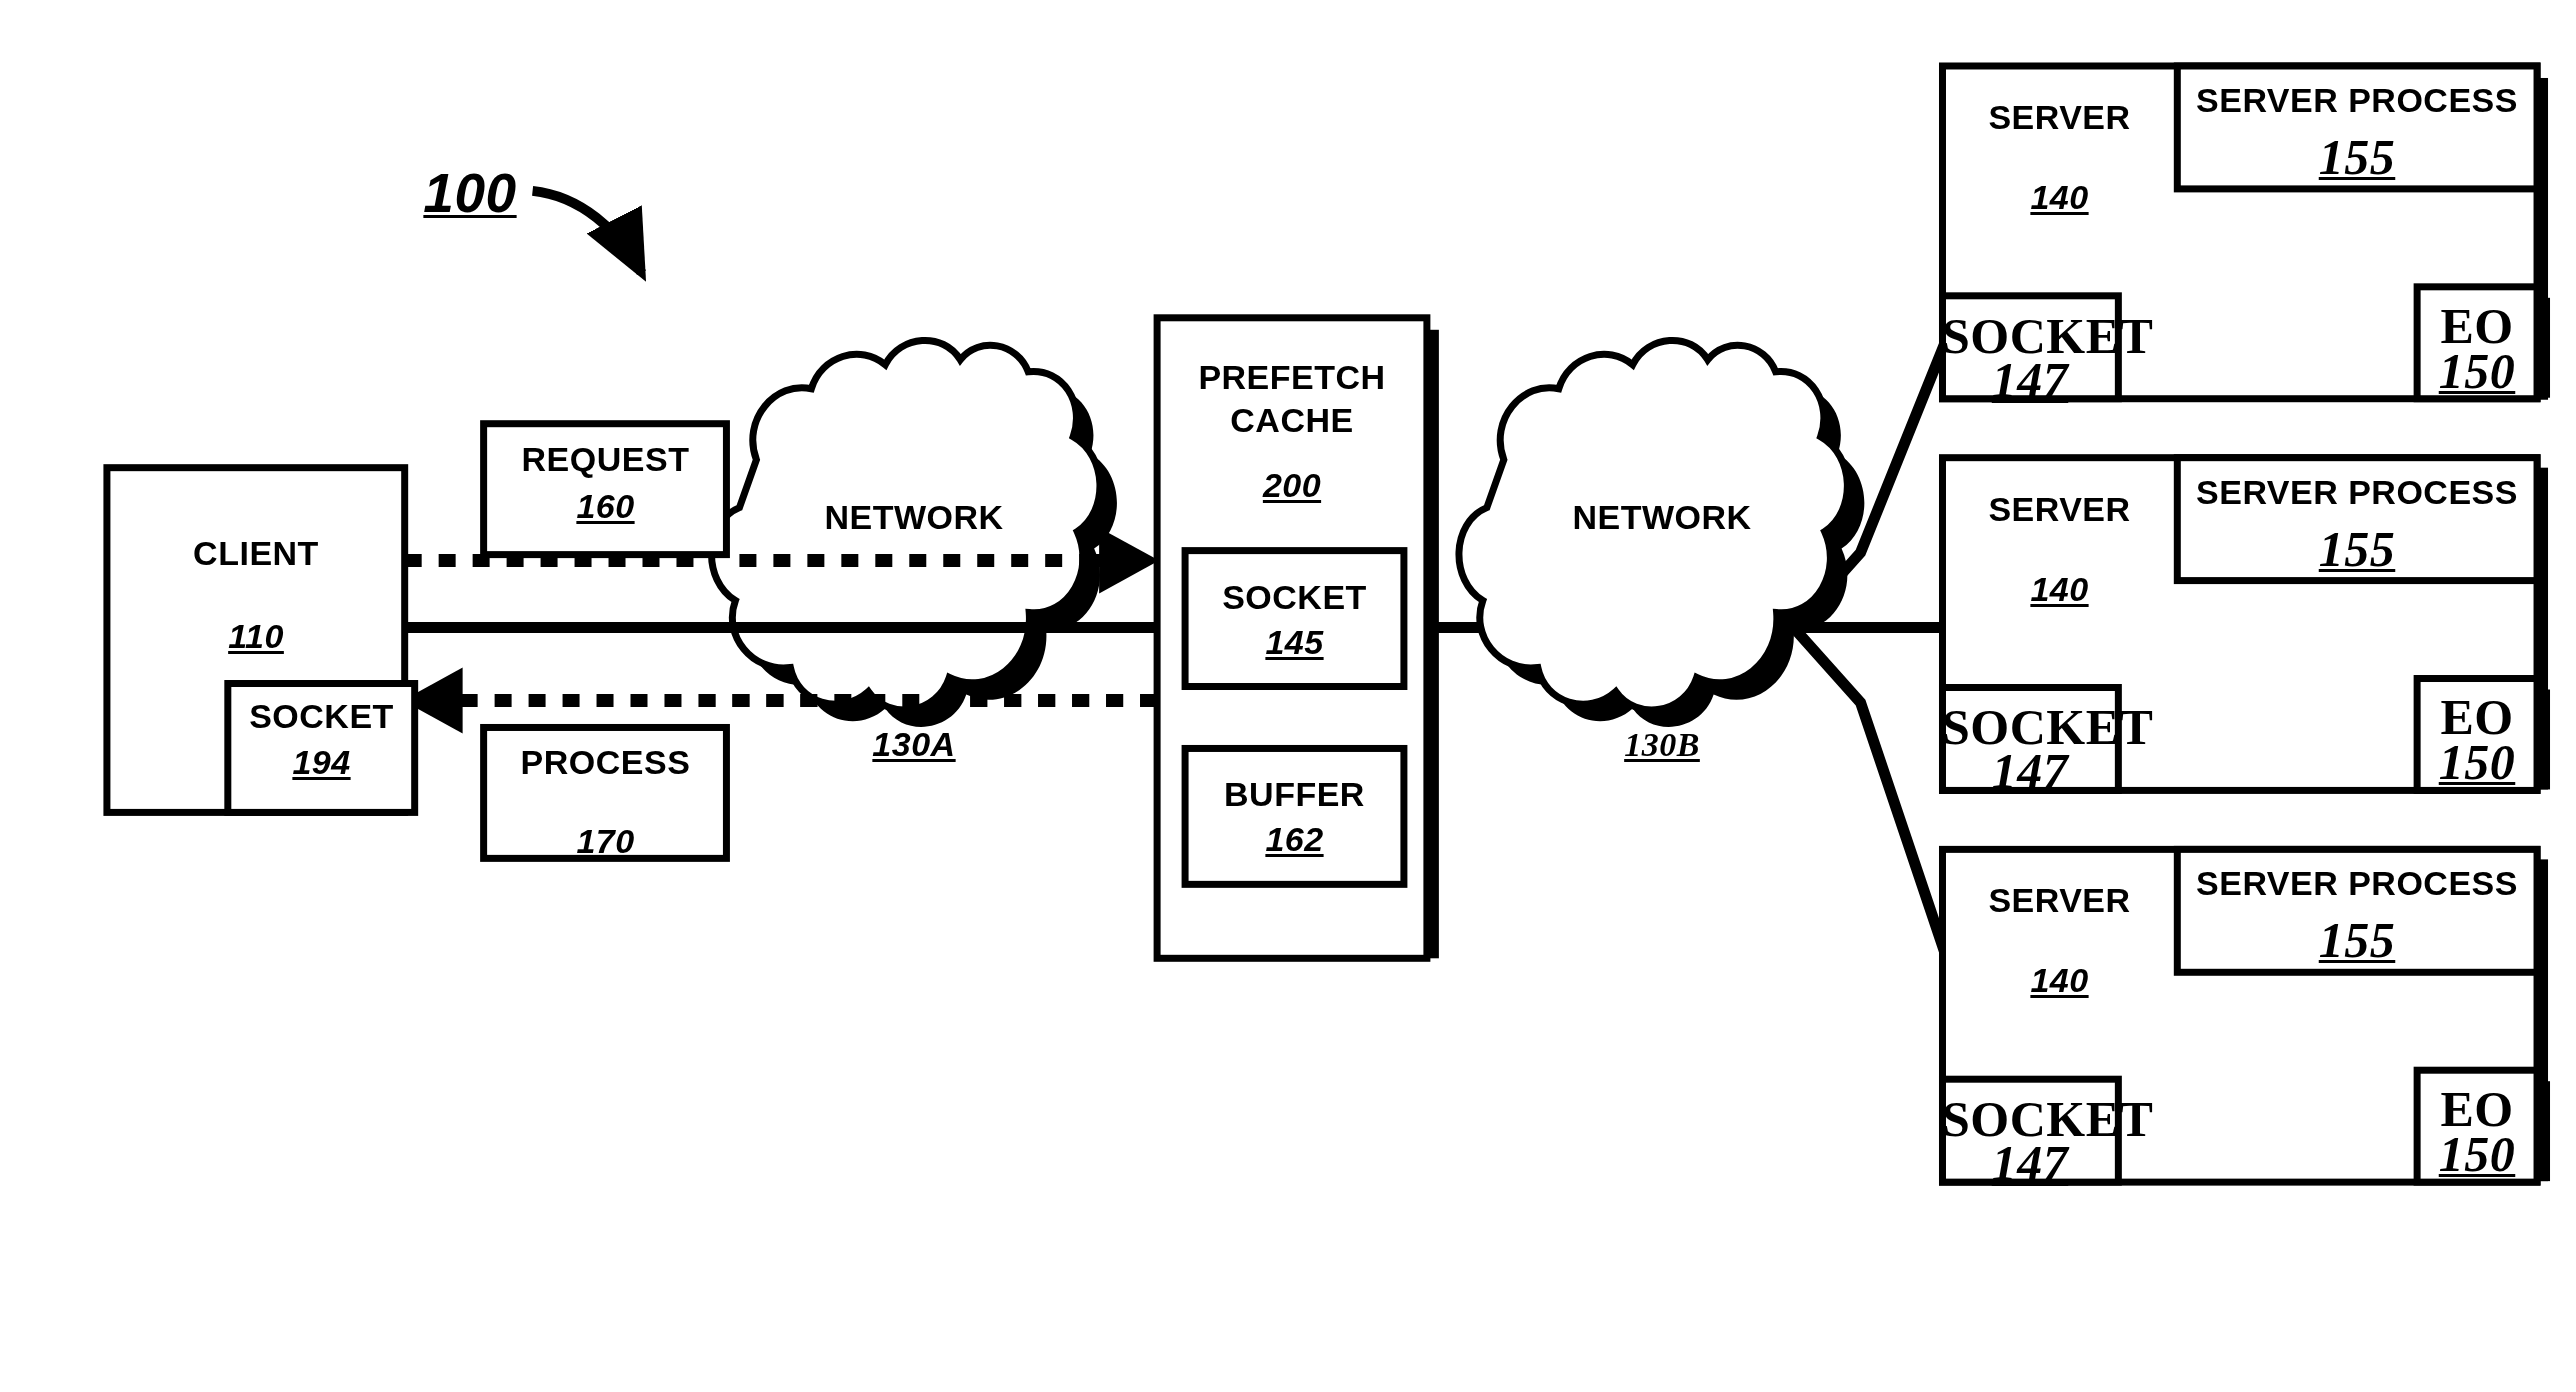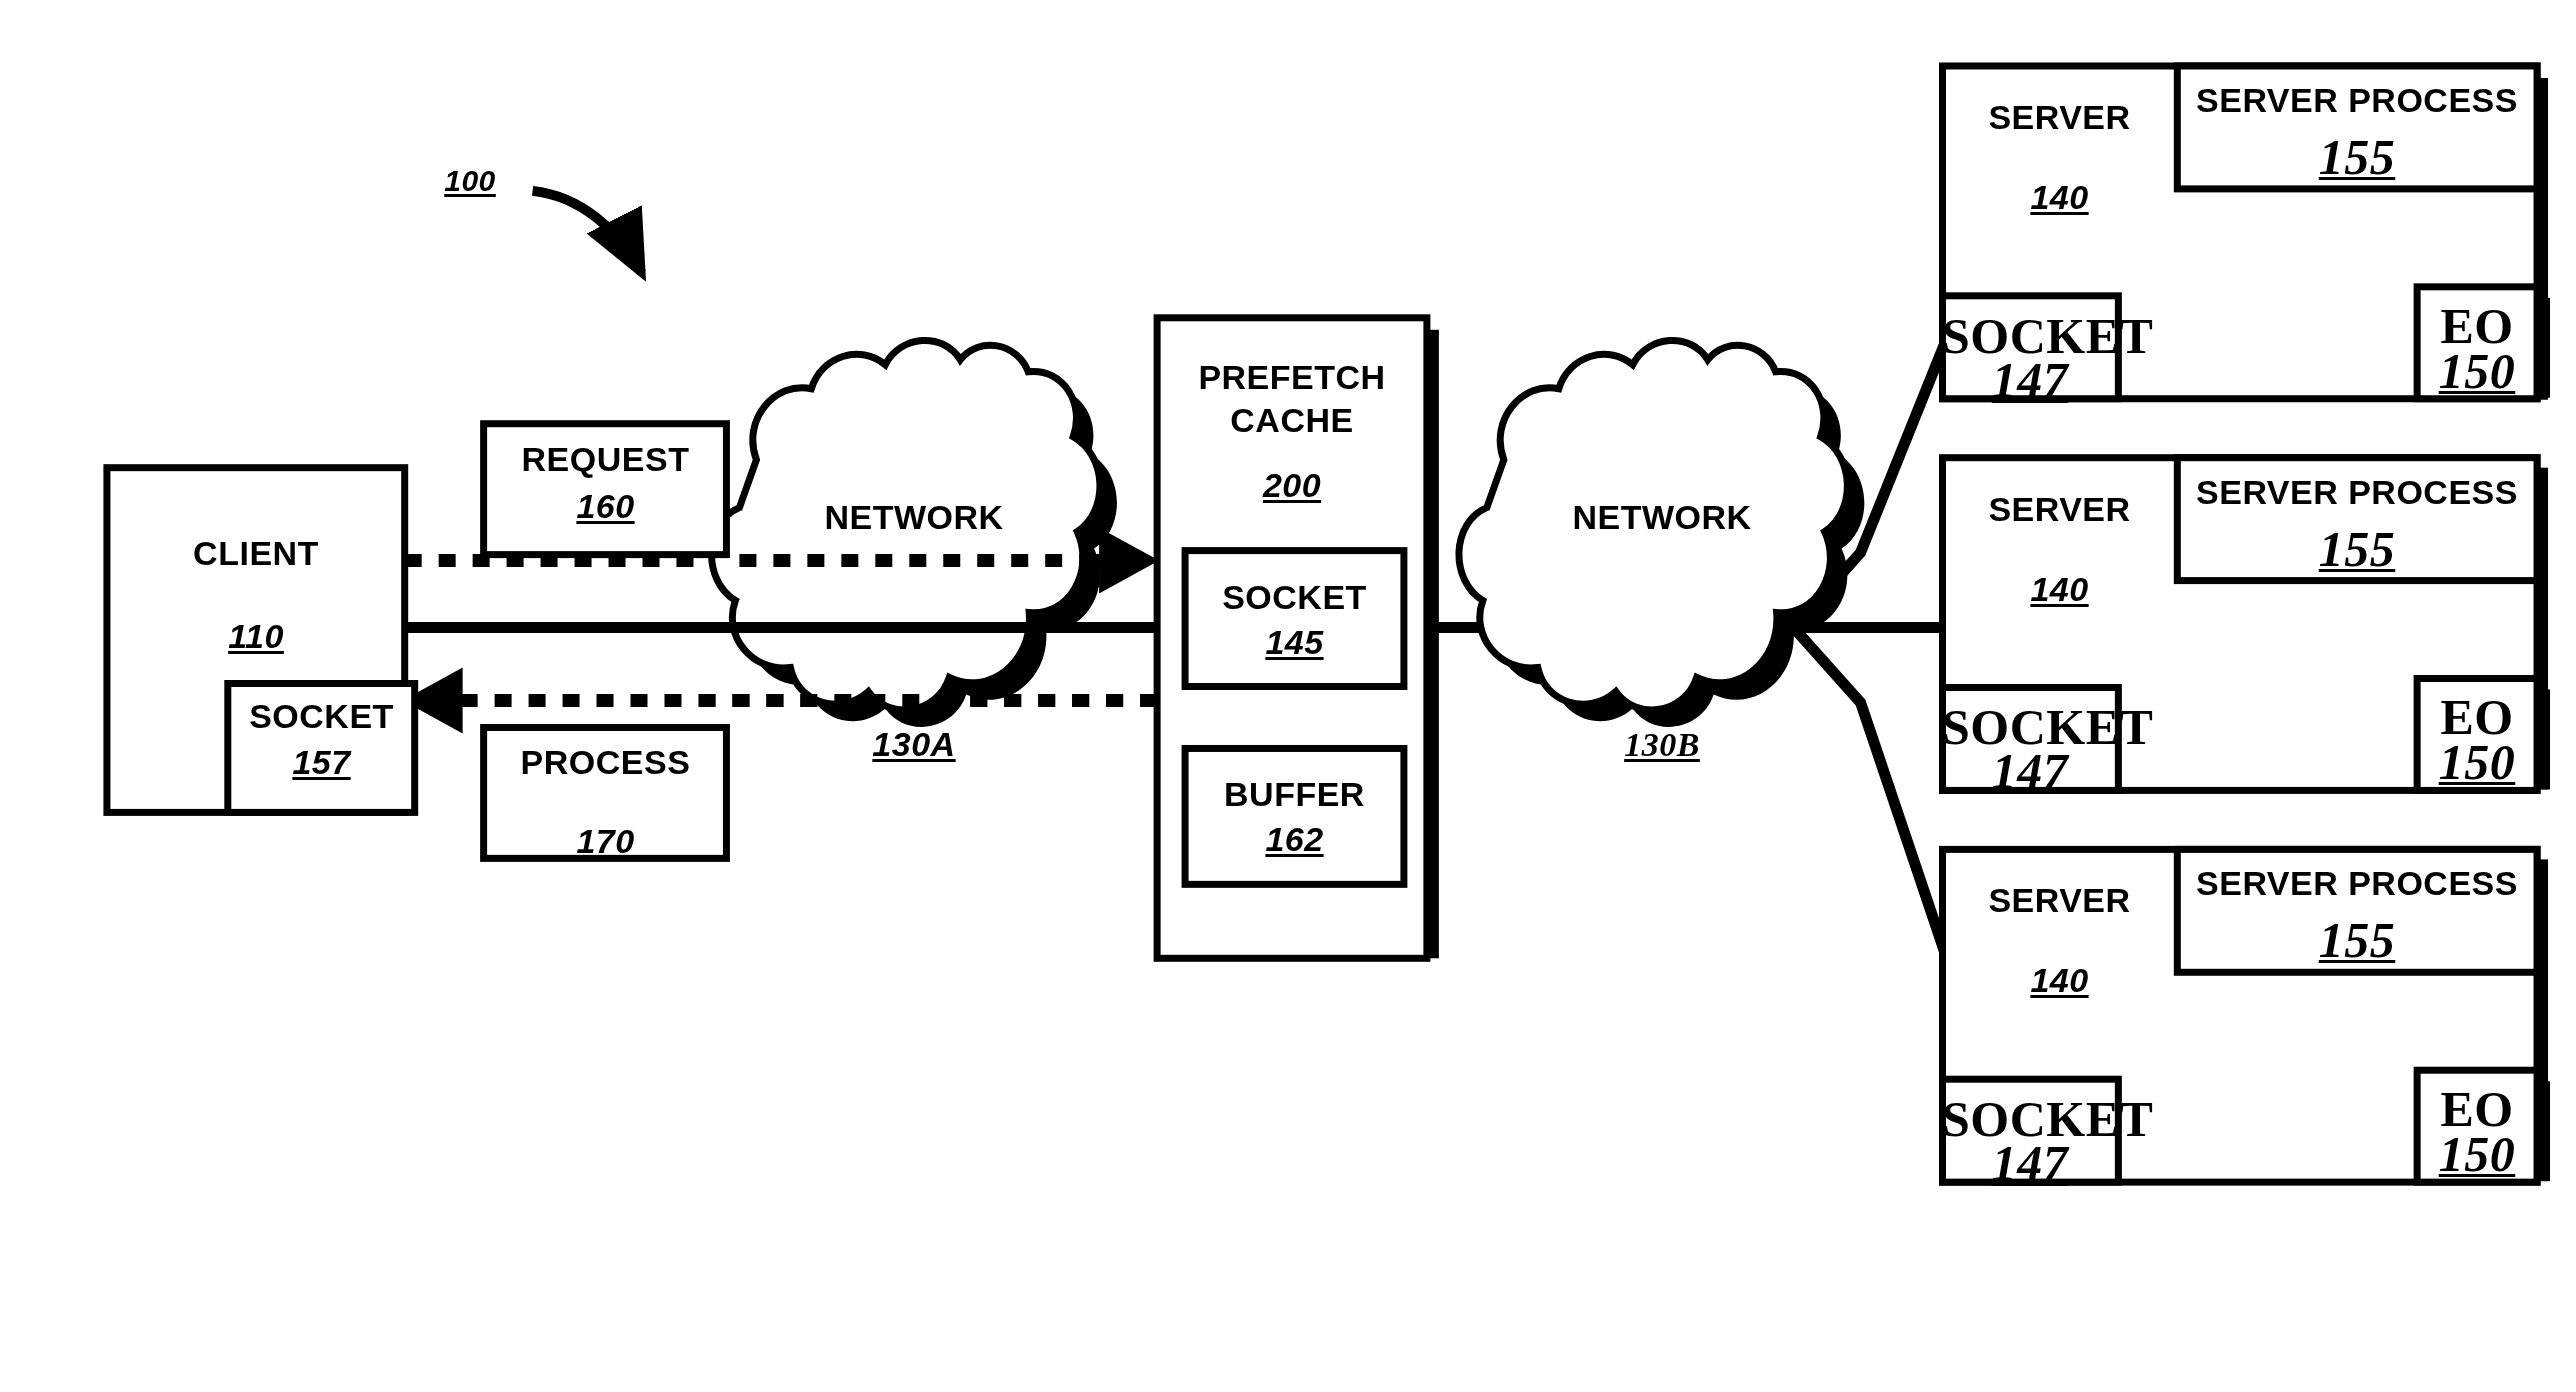--- a/index.html
+++ b/index.html
@@ -8,21 +8,21 @@
   #stage{position:relative;width:2576px;height:1393px;background:#fff;}
   svg.layer{position:absolute;left:0;top:0;width:2576px;height:1393px;}
 
   
   .lbl{position:absolute;text-align:center;font-weight:700;letter-spacing:0.5px;
        line-height:1.05;white-space:nowrap;}
   .num{font-style:italic;font-weight:700;text-decoration:underline;
        text-underline-offset:3px;text-decoration-thickness:3px;}
   .t38{font-size:50px;font-family:Liberation Serif, serif;}
   .t40{font-size:34px;}
-  .t42{font-size:30px;}
+  .t42{font-size:55px;}
 </style>
 </head>
 <body>
 
 <div id="stage">
 
   <svg class="layer" viewBox="0 0 2578 1394">
     <defs>
       <marker id="arrR" markerWidth="10" markerHeight="10" refX="9.4" refY="5" orient="auto" markerUnits="strokeWidth">
         <path d="M0,0.6 L10,5 L0,9.4 Z" fill="#000"></path>
@@ -163,21 +163,21 @@
     </g>
 
     <path d="M 533 191 C 580 196 620 230 642 273" stroke="#000" stroke-width="10" fill="none" marker-end="url(#arrCurve)"></path>
   </svg>
 
   <div class="lbl num t42" style="left:420px;top:165px;width:100px;">100</div>
 
   <div class="lbl t40" style="left:107px;top:536px;width:298px;">CLIENT</div>
   <div class="lbl num t40" style="left:107px;top:619px;width:298px;">110</div>
   <div class="lbl t40" style="left:228px;top:699px;width:187px;">SOCKET</div>
-  <div class="lbl num t40" style="left:228px;top:745px;width:187px;">157</div>
+  <div class="lbl num t40" style="left:228px;top:745px;width:187px;">194</div>
 
   <div class="lbl t40" style="left:484px;top:442px;width:243px;">REQUEST</div>
   <div class="lbl num t40" style="left:484px;top:489px;width:243px;">160</div>
   <div class="lbl t40" style="left:484px;top:745px;width:243px;">PROCESS</div>
   <div class="lbl num t40" style="left:484px;top:792px;width:243px;margin-top:32px;">170</div>
 
   <div class="lbl t40" style="left:754px;top:500px;width:320px;">NETWORK</div>
   <div class="lbl num t40" style="left:754px;top:727px;width:320px;text-align:center;">130A</div>
 
   <div class="lbl t40" style="left:1502px;top:500px;width:320px;">NETWORK</div>

